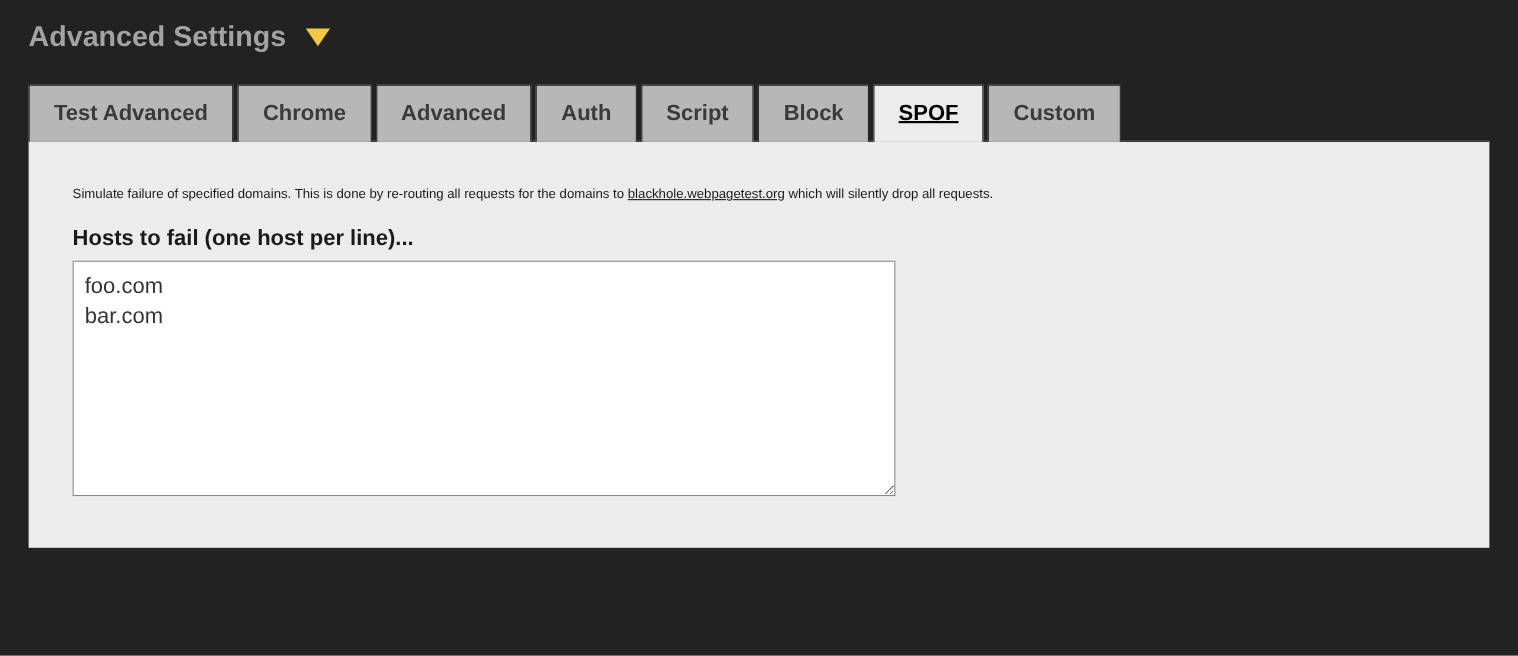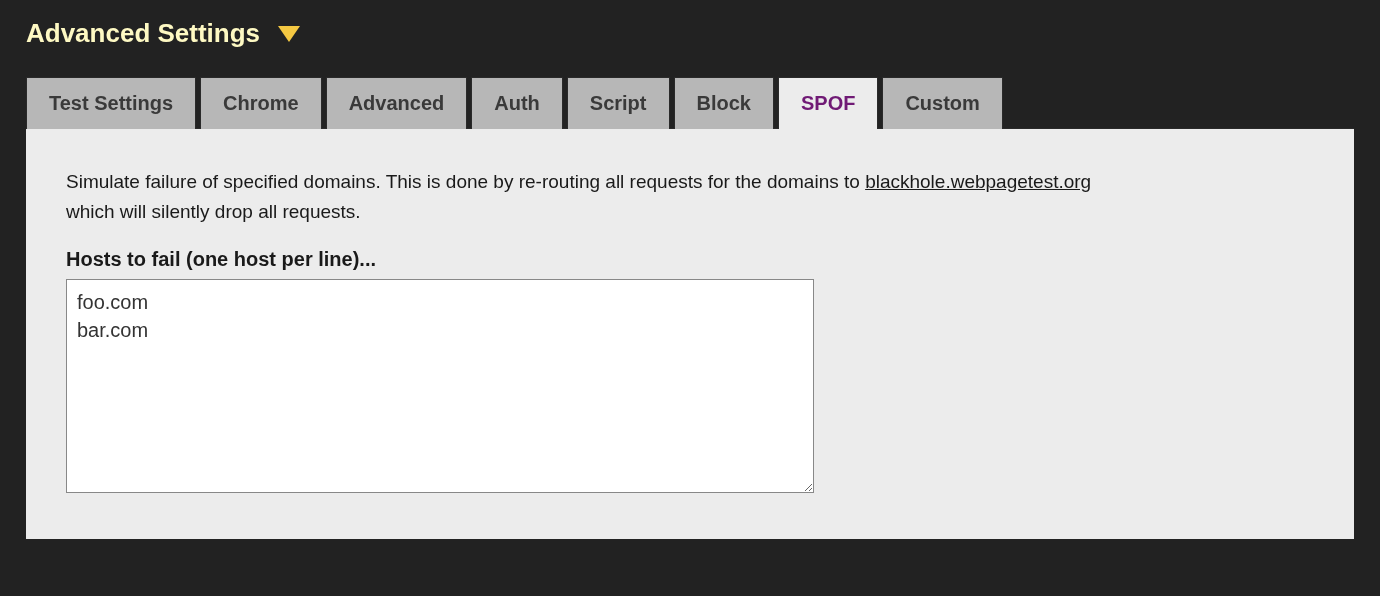--- a/index.html
+++ b/index.html
@@ -10,21 +10,21 @@
       padding: 18px 26px;
     }
     .header {
       display: inline-flex;
       align-items: center;
       gap: 18px;
       cursor: pointer;
       margin-bottom: 28px;
     }
     .header-title {
-      color: #fef9c3;
+      color: #a3a3a3;
       font-size: 26px;
       font-weight: 700;
     }
     .triangle-icon {
       width: 0; height: 0;
       border-left: 11px solid transparent;
       border-right: 11px solid transparent;
       border-top: 16px solid #f4c842;
     }
     .tabs {
@@ -37,30 +37,31 @@
       border-bottom: none;
       padding: 14px 22px;
       font-size: 20px;
       font-weight: 700;
       color: #3a3a3a;
       cursor: pointer;
       white-space: nowrap;
     }
     .tab.active {
       background: #ececec;
-      color: #701a75;
+      color: #000000;
+      text-decoration: underline;
     }
     .panel {
       background: #ececec;
       padding: 38px 40px 42px;
       border-top: 1px solid #2a2a2a;
       margin-top: -1px;
     }
     .panel .intro {
-      font-size: 19px;
+      font-size: 12px;
       color: #1a1a1a;
       line-height: 1.6;
       margin-bottom: 20px;
       max-width: 1040px;
     }
     .panel .intro a {
       color: #1a1a1a;
       text-decoration: underline;
     }
     .hosts-label {
@@ -86,21 +87,21 @@
 <body>
 
 
 
 <div class="header">
   <span class="header-title">Advanced Settings</span>
   <span class="triangle-icon"></span>
 </div>
 
 <div class="tabs">
-  <div class="tab">Test Settings</div>
+  <div class="tab">Test Advanced</div>
   <div class="tab">Chrome</div>
   <div class="tab">Advanced</div>
   <div class="tab">Auth</div>
   <div class="tab">Script</div>
   <div class="tab">Block</div>
   <div class="tab active">SPOF</div>
   <div class="tab">Custom</div>
 </div>
 
 <div class="panel">

